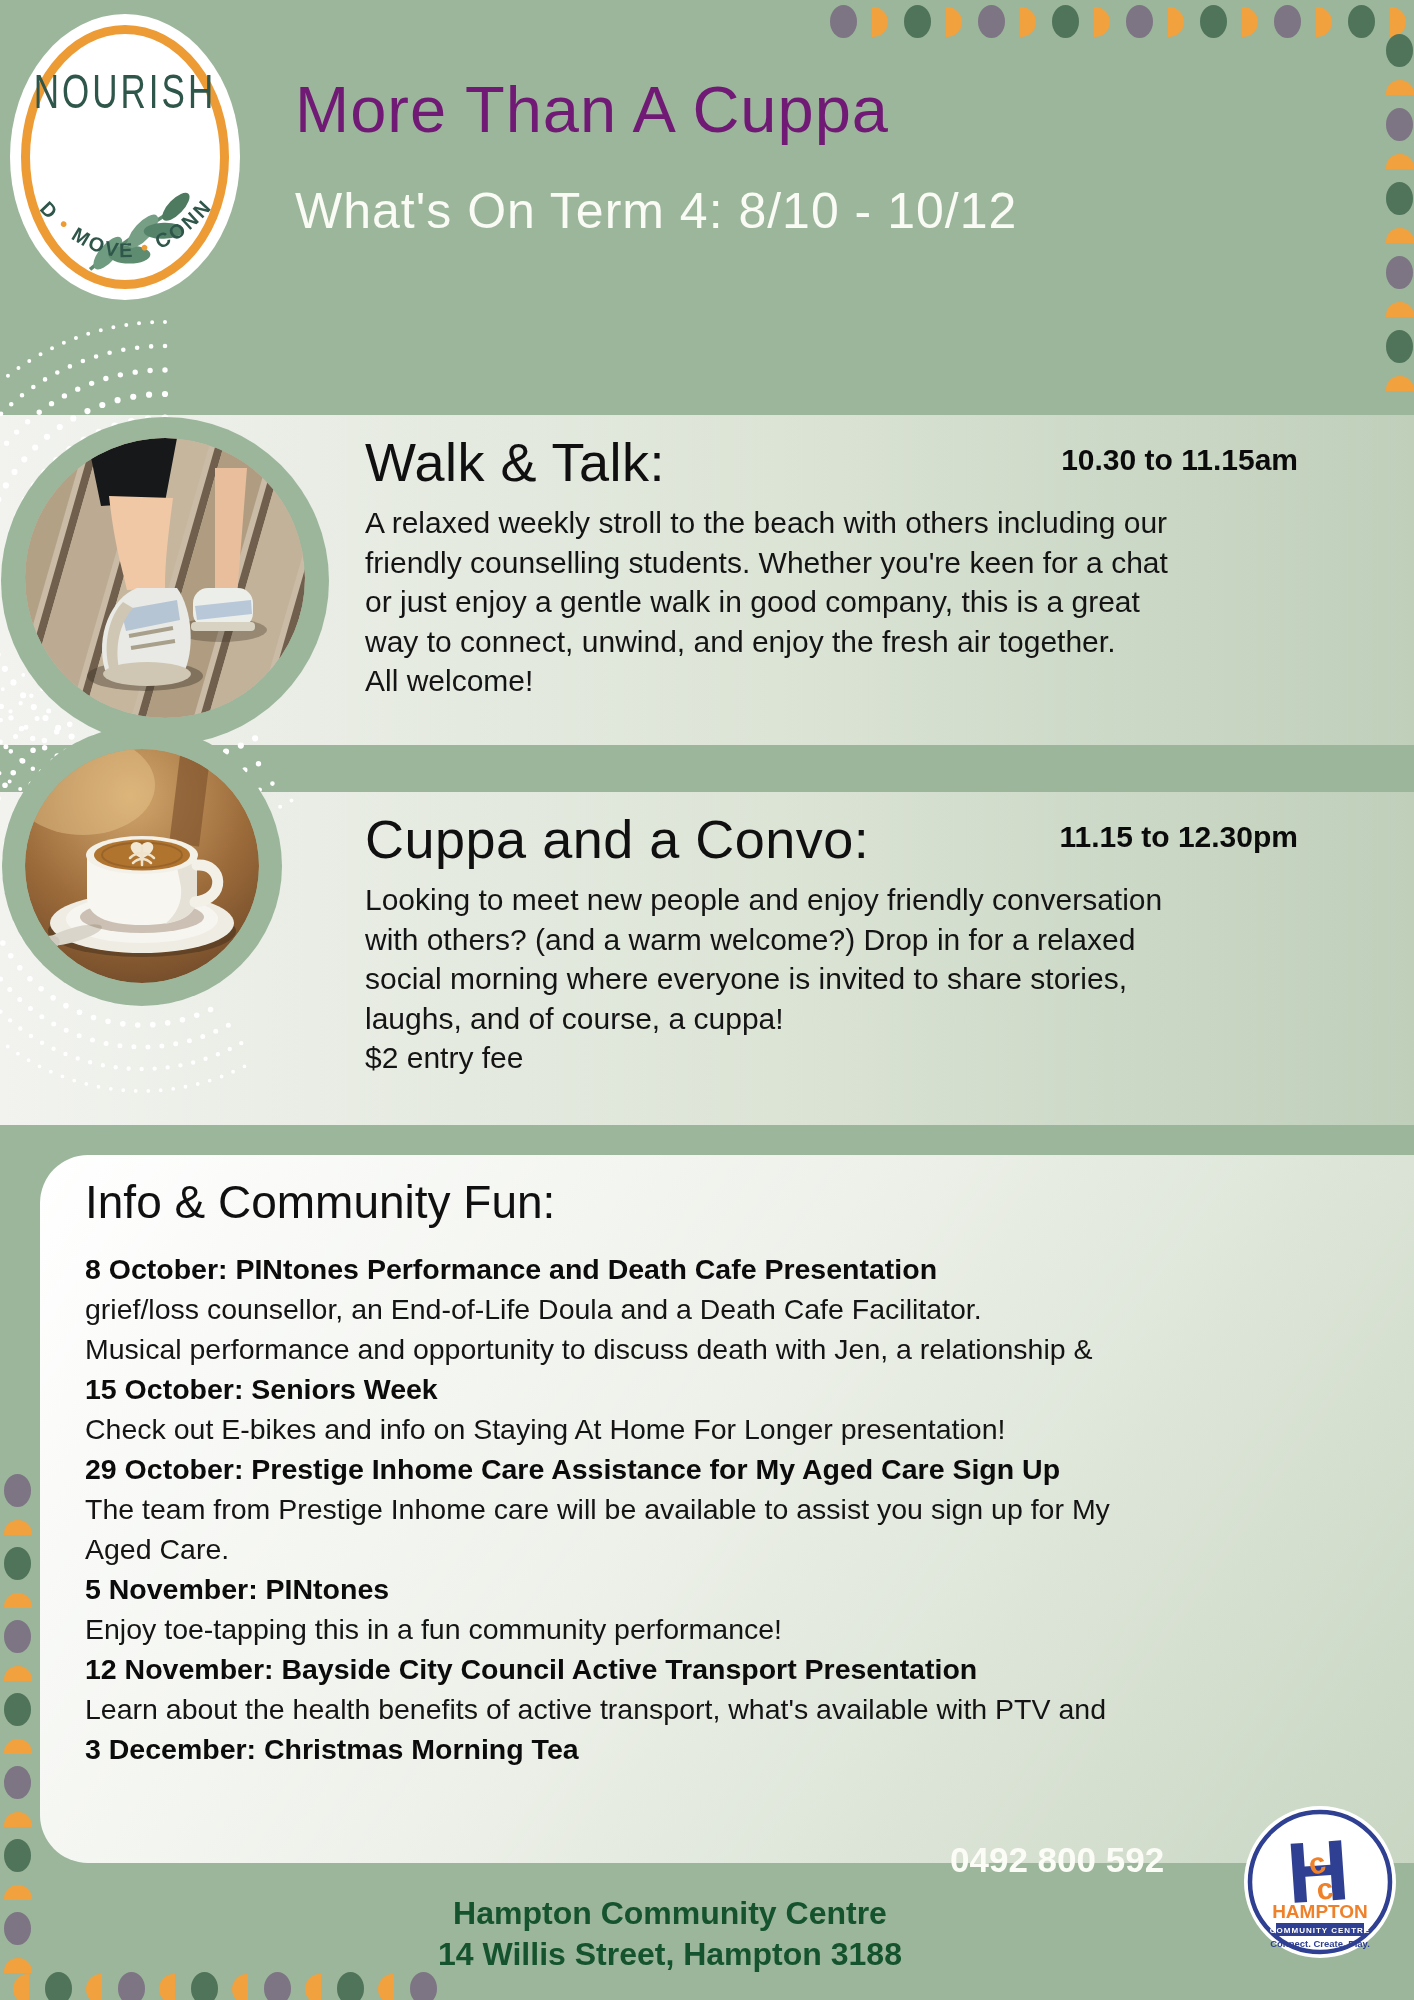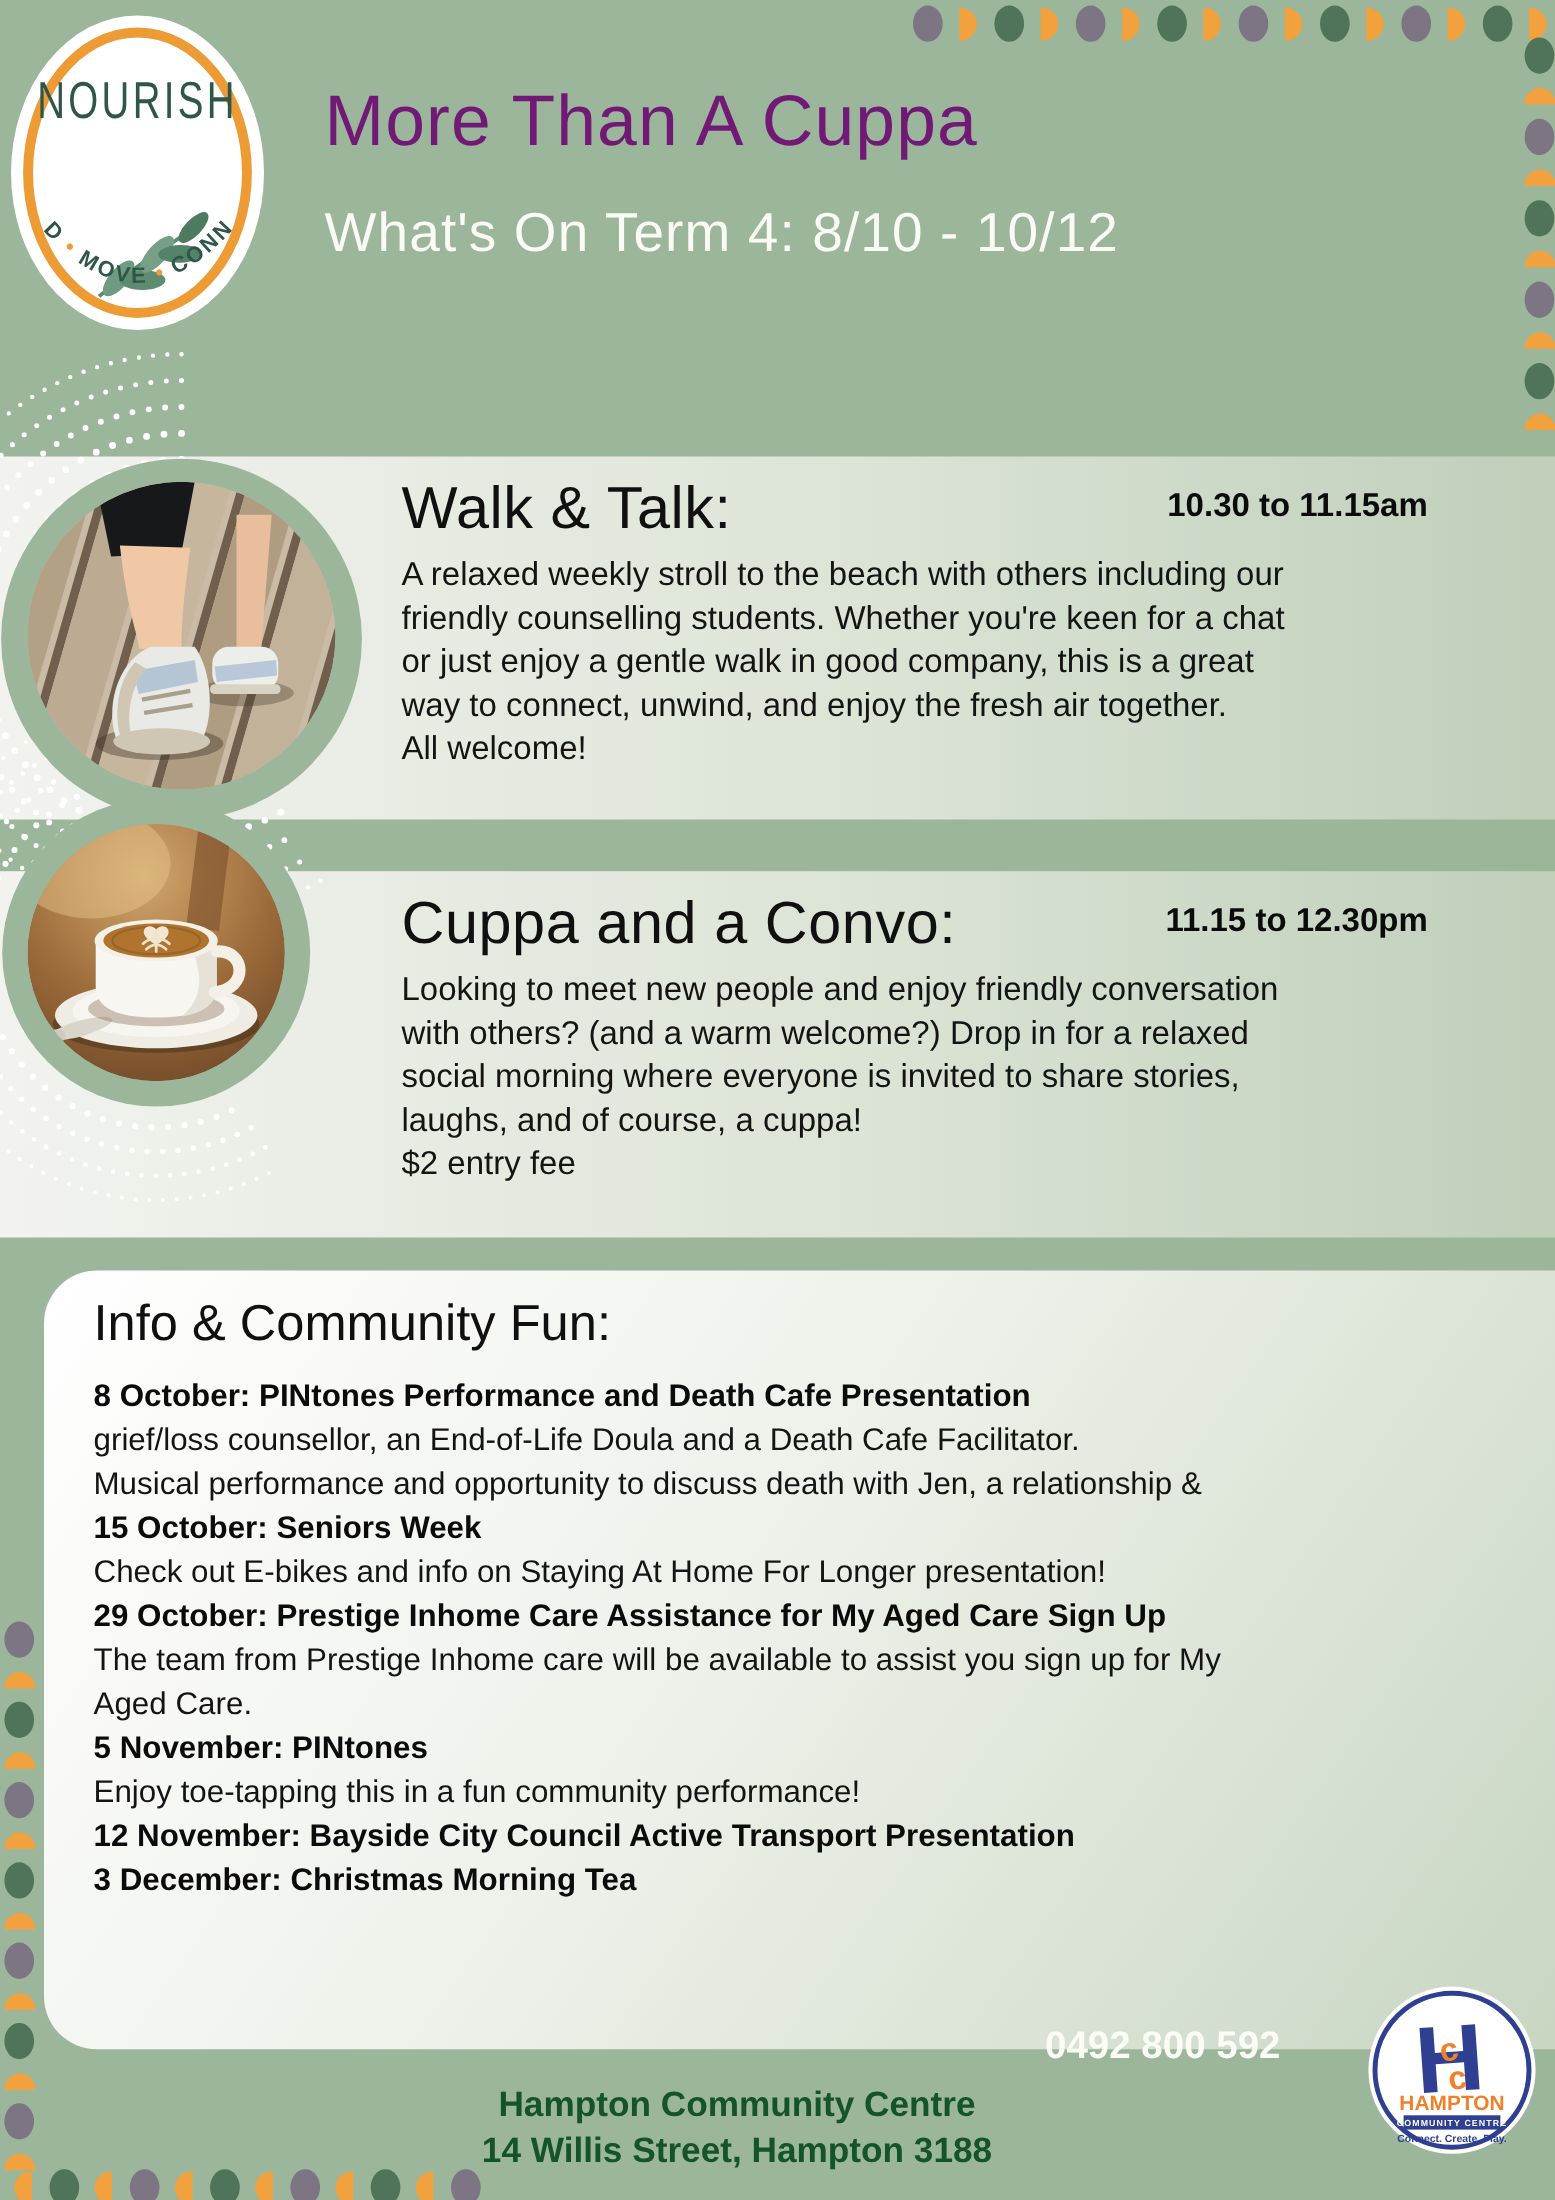--- a/index.html
+++ b/index.html
@@ -279,20 +279,21 @@
       <div class="iline">grief/loss counsellor, an End-of-Life Doula and a Death Cafe Facilitator.</div>
       <div class="iline">Musical performance and opportunity to discuss death with Jen, a relationship &amp;</div>
       <div class="iline b">15 October: Seniors Week</div>
       <div class="iline">Check out E-bikes and info on Staying At Home For Longer presentation!</div>
       <div class="iline b">29 October: Prestige Inhome Care Assistance for My Aged Care Sign Up</div>
       <div class="iline">The team from Prestige Inhome care will be available to assist you sign up for My</div>
       <div class="iline">Aged Care.</div>
       <div class="iline b">5 November: PINtones</div>
       <div class="iline">Enjoy toe-tapping this in a fun community performance!</div>
       <div class="iline b">12 November: Bayside City Council Active Transport Presentation</div>
+      <div class="iline">Learn about the health benefits of active transport, what's available with PTV and</div>
       <div class="iline b">3 December: Christmas Morning Tea</div>
     </div>
   </section>
 
   <div class="addr">
     <div>Hampton Community Centre</div>
     <div>14 Willis Street, Hampton 3188</div>
   </div>
   <div class="phone">0492 800 592</div>
 

